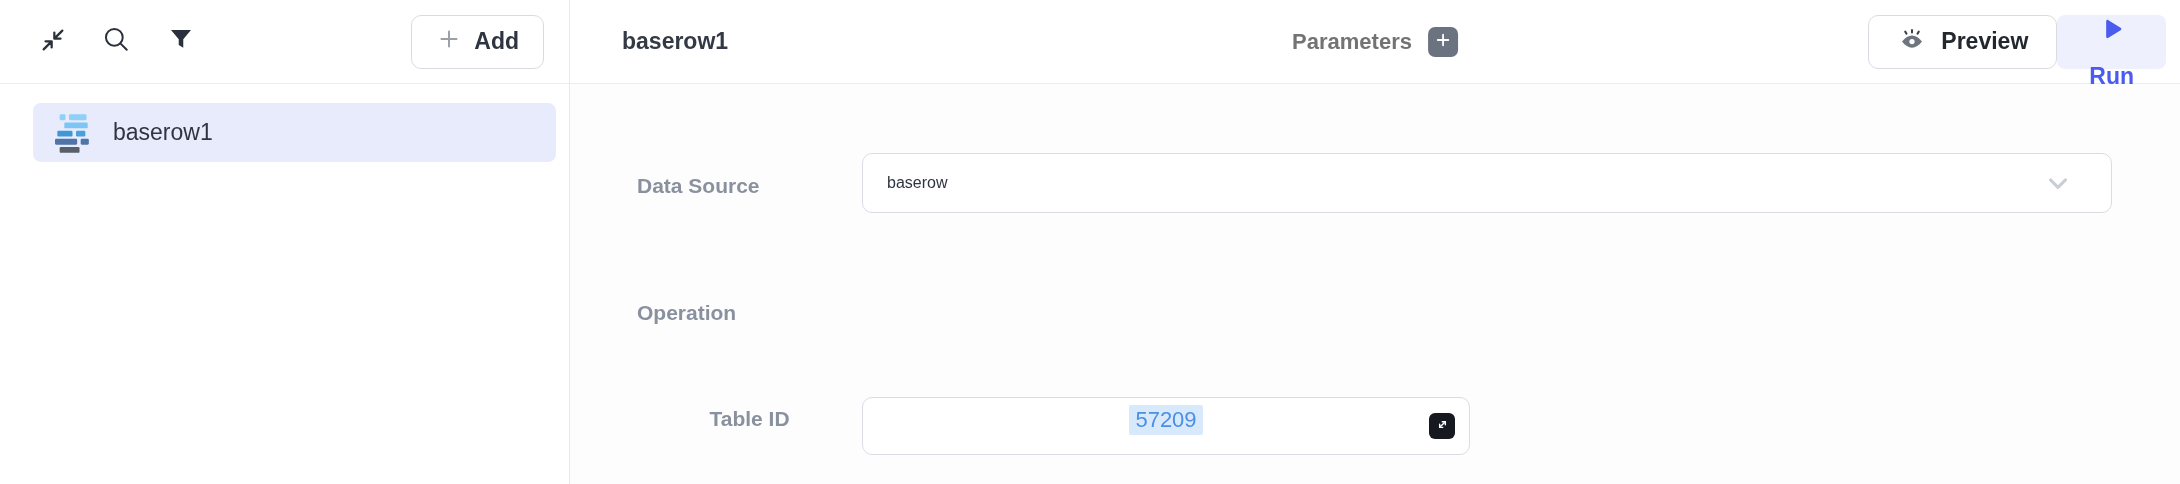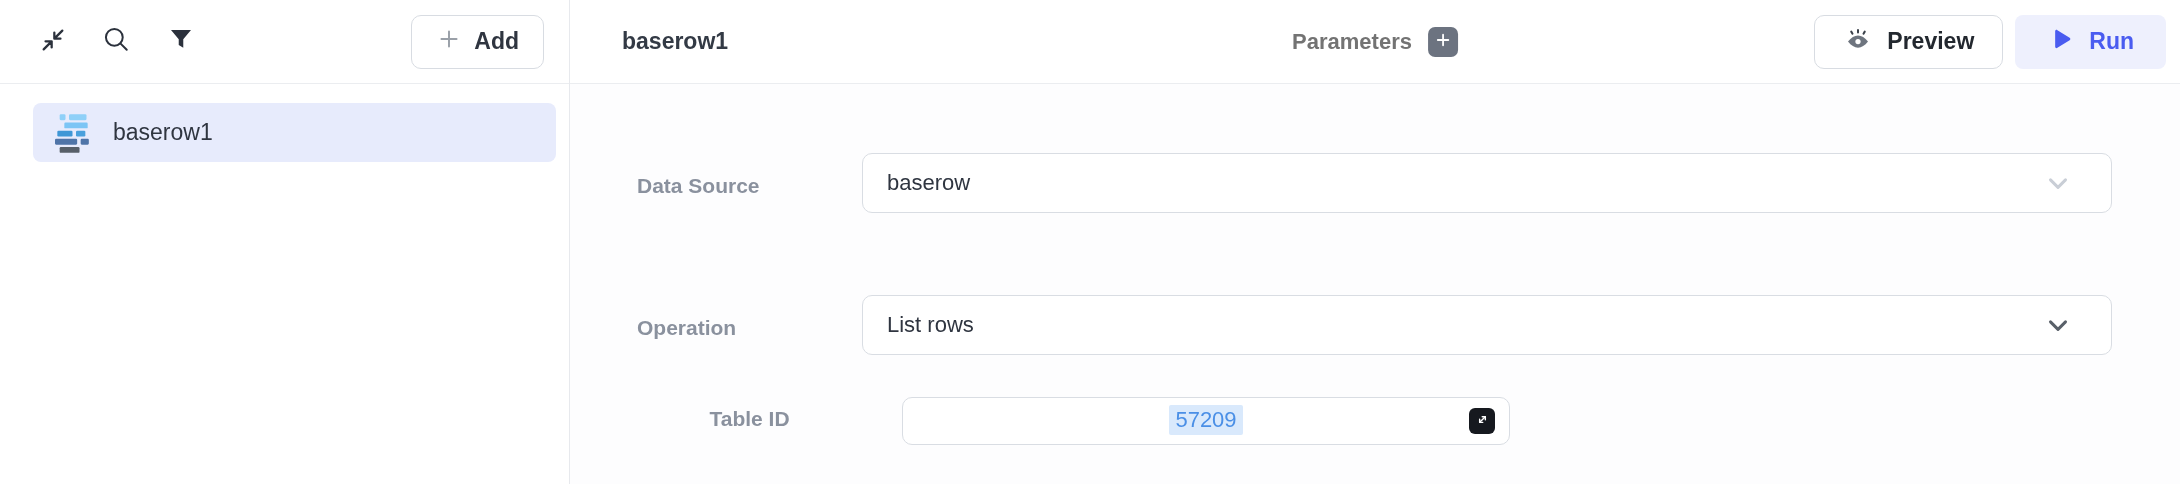--- a/index.html
+++ b/index.html
@@ -20,41 +20,41 @@
   .baserow-icon { width:42px; height:42px; flex:none; }
 
   
   .main { flex:1; display:flex; flex-direction:column; background:#fdfdfe; min-width:0; }
   .main-header { height:84px; min-height:84px; background:#fff; border-bottom:1px solid #ebedf0; display:flex; align-items:center; padding:0 14px 0 52px; position:relative; }
   .query-title { font-size:23px; font-weight:600; color:#333a45; }
   .params { position:absolute; left:50%; transform:translateX(-50%); display:flex; align-items:center; gap:16px; }
   .params-label { font-size:22px; font-weight:600; color:#737373; }
   .param-add { width:30px; height:30px; border:none; background:#6c7380; border-radius:7px; display:flex; align-items:center; justify-content:center; cursor:pointer; padding:0; }
   .param-add svg { width:18px; height:18px; color:#fff; }
-  .header-actions { margin-left:auto; display:flex; align-items:flex-end; gap:12px; }
+  .header-actions { margin-left:auto; display:flex; align-items:flex-end; gap:0; }
   .preview-btn { display:flex; align-items:center; gap:14px; height:54px; padding:0 28px; background:#fff; border:1px solid #d8dce2; border-radius:10px; font-size:23px; font-weight:700; color:#23282f; cursor:pointer; font-family:inherit; }
   .preview-btn svg { width:30px; height:30px; }
-  .run-btn { display:flex; align-items:center; gap:14px; height:54px; padding:0 32px; background:#eef0fd; border:none; border-radius:8px; font-size:23px; font-weight:700; color:#4a5cf0; cursor:pointer; font-family:inherit; }
+  .run-btn { display:flex; align-items:center; gap:14px; height:54px; padding:0 32px; background:#eef0fd; border:none; border-radius:8px; font-size:23px; font-weight:700; color:#4a5cf0; cursor:pointer; font-family:inherit;flex-direction:column; }
   .run-btn svg { width:28px; height:28px; }
 
   
   .main-body { flex:1; position:relative; background:#fdfdfe; }
   .form-row { position:absolute; left:0; right:0; display:flex; align-items:center; }
   .row-1 { top:69px; }
   .row-2 { top:211px; }
   .row-3 { top:313px; align-items:flex-start;text-align:center; }
   .field-label { width:292px; min-width:292px; padding-left:67px; font-size:21px; font-weight:600; color:#8a919e;margin-top:6px; }
   .row-3 .field-label { margin-top:10px; }
-  .select-field { flex:1; margin-right:68px; height:60px; background:#fff; border:1px solid #d9dde3; border-radius:10px; display:flex; align-items:center; padding:0 24px; font-size:22px; color:#2f3540; cursor:pointer; }
+  .select-field { flex:1; margin-right:68px; height:60px; background:#fff; border:1px solid #d9dde3; border-radius:10px; display:flex; align-items:center; padding:0 24px; font-size:16px; color:#2f3540; cursor:pointer; }
   .select-value { flex:1; }
   .chevron { display:flex; align-items:center; margin-right:14px; }
   .chevron svg { width:30px; height:30px; }
   .chevron-light { color:#c9ced6; }
   .chevron-dark { color:#596069; }
-  .code-input { width:608px; height:48px; background:#fff; border:1px solid #d9dde3; border-radius:10px; position:relative; padding:7px 18px; cursor:text;margin-left:40px; }
+  .code-input { width:608px; height:58px; background:#fff; border:1px solid #d9dde3; border-radius:10px; position:relative; padding:7px 18px; cursor:text; }
   .token { display:inline-block; font-size:22px; line-height:28px; color:#4a8fe6; background:#d9e9fc; padding:1px 6px; border-radius:2px; }
   .expand-btn { position:absolute; right:14px; top:50%; transform:translateY(-50%); width:26px; height:26px; background:#16191f; border:none; border-radius:6px; display:flex; align-items:center; justify-content:center; cursor:pointer; padding:0; }
   .expand-btn svg { width:17px; height:17px; color:#fff; }
 </style>
 </head>
 <body>
 
 <div class="app">
 
   <aside class="sidebar">
@@ -157,28 +157,20 @@
           <span class="chevron chevron-light">
             <svg viewBox="0 0 24 24" fill="none" stroke="currentColor" stroke-width="2.4" stroke-linecap="round" stroke-linejoin="round">
               <path d="M6 9.5l6 6 6-6"></path>
             </svg>
           </span>
         </div>
       </div>
 
       <div class="form-row row-2">
         <span class="field-label">Operation</span>
-        <div class="select-field">
-          <span class="select-value">List rows</span>
-          <span class="chevron chevron-dark">
-            <svg viewBox="0 0 24 24" fill="none" stroke="currentColor" stroke-width="2.4" stroke-linecap="round" stroke-linejoin="round">
-              <path d="M6 9.5l6 6 6-6"></path>
-            </svg>
-          </span>
-        </div>
       </div>
 
       <div class="form-row row-3">
         <span class="field-label">Table ID</span>
         <div class="code-input">
           <span class="token">57209</span>
           <button class="expand-btn">
             <span>
               <svg width="17" height="17" viewBox="0 0 24 24" fill="none" stroke="#ffffff" stroke-width="2" stroke-linecap="round" stroke-linejoin="round">
                 <path d="M8 16L16 8"></path>

